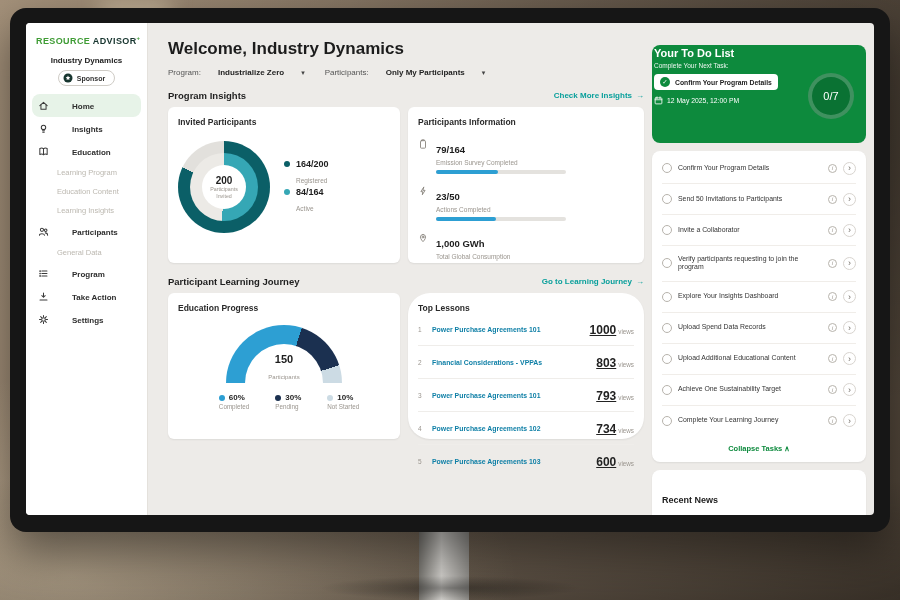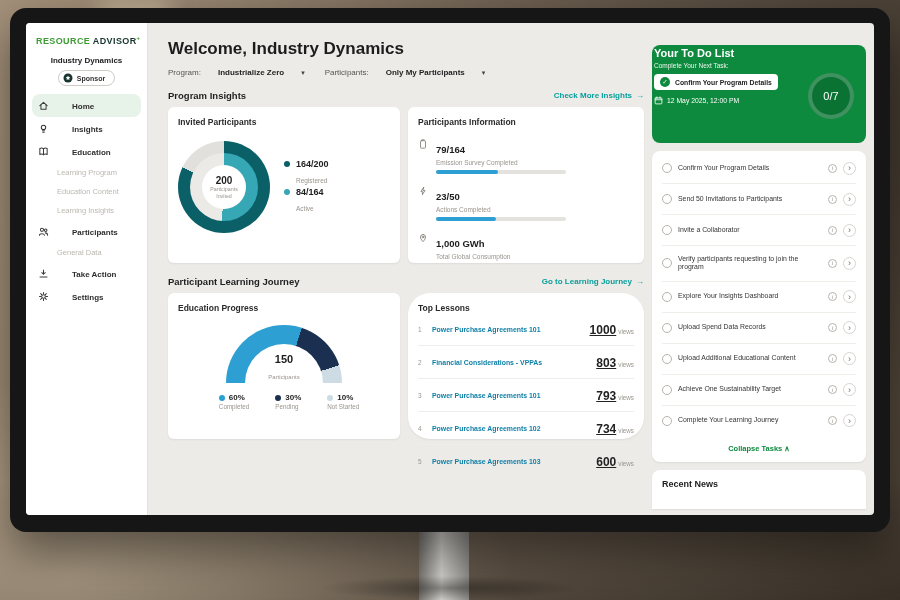--- a/index.html
+++ b/index.html
@@ -117,21 +117,21 @@
   .task-card { margin-top:8px; background:#fff; border-radius:8px; padding:2px 10px; box-shadow:0 1px 2px rgba(0,0,0,.07); }
   .task { display:flex; align-items:center; gap:6px; padding:8.5px 0; border-bottom:1px solid #f0ede9; cursor:pointer; }
   .task-check { width:10px; height:10px; border:1.4px solid #b7b3ac; border-radius:50%; flex:none; }
   .task-label { flex:1; font-size:6.9px; color:#333; line-height:1.3; }
   .task-info { width:9px; height:9px; border-radius:50%; border:1px solid #b7b3ac; color:#9b968e; font-size:6px;
     display:flex; align-items:center; justify-content:center; font-style:italic; flex:none; }
   .task-go { width:13px; height:13px; border-radius:50%; border:1px solid #d8d4cf; display:flex; align-items:center;
     justify-content:center; color:#6f6a63; font-size:9px; flex:none; }
   .collapse { text-align:center; padding:8px 0 7px; color:#0d8a3d; font-weight:700; font-size:7.5px; cursor:pointer; }
   .news-card { margin-top:8px; background:#fff; border-radius:8px 8px 0 0; padding:9px 10px 20px; box-shadow:0 1px 2px rgba(0,0,0,.07); }
-  .news-title { font-size:9px; font-weight:700; color:#1d1d1d; }
+  .news-title { font-size:9px; font-weight:700; color:#1d1d1d;margin-top:16px; }
 </style>
 </head>
 <body>
 
 <div class="scene">
   <div class="bg-vignette"></div>
   <div class="bg-streak"></div>
   <div class="stand-neck"></div>
   <div class="desk-shadow"></div>
 
@@ -189,20 +189,31 @@
                 <svg width="11" height="11" viewBox="0 0 12 12">
                   <circle cx="4.3" cy="4.2" r="1.7"></circle>
                   <path d="M1.6 10c0-2.1 5.4-2.1 5.4 0"></path>
                   <circle cx="8.4" cy="4.6" r="1.4"></circle>
                   <path d="M7.9 7.5c1.7.2 2.6 1 2.6 2.5"></path>
                 </svg>
               </span>
             <span>Participants</span>
           </div>
           <div class="nav-sub">General Data</div>
+          <div class="nav-item">
+            <span class="icn">
+                <svg width="11" height="11" viewBox="0 0 12 12">
+                  <path d="M4.2 3.4h5.6M4.2 6h5.6M4.2 8.6h5.6"></path>
+                  <circle cx="2.3" cy="3.4" r=".4"></circle>
+                  <circle cx="2.3" cy="6" r=".4"></circle>
+                  <circle cx="2.3" cy="8.6" r=".4"></circle>
+                </svg>
+              </span>
+            <span>Program</span>
+          </div>
           <div class="nav-item">
             <span class="icn">
                 <svg width="11" height="11" viewBox="0 0 12 12">
                   <path d="M6 2.2v4.6M4.2 5l1.8 1.8L7.8 5"></path>
                   <path d="M2.2 9.8h7.6"></path>
                 </svg>
               </span>
             <span>Take Action</span>
           </div>
           <div class="nav-item">

